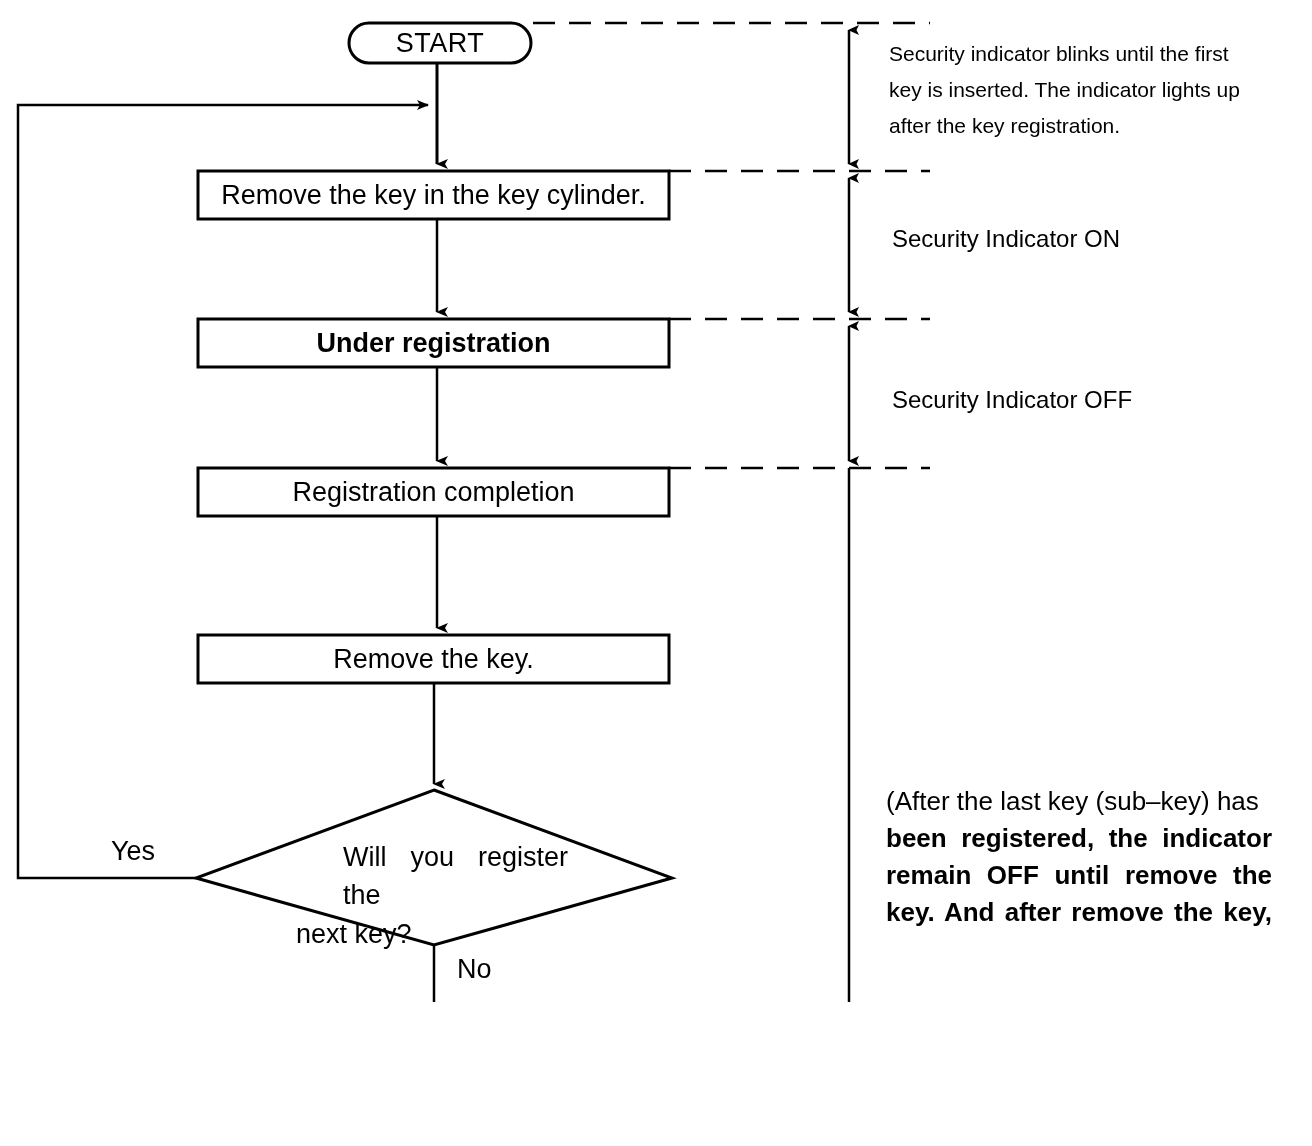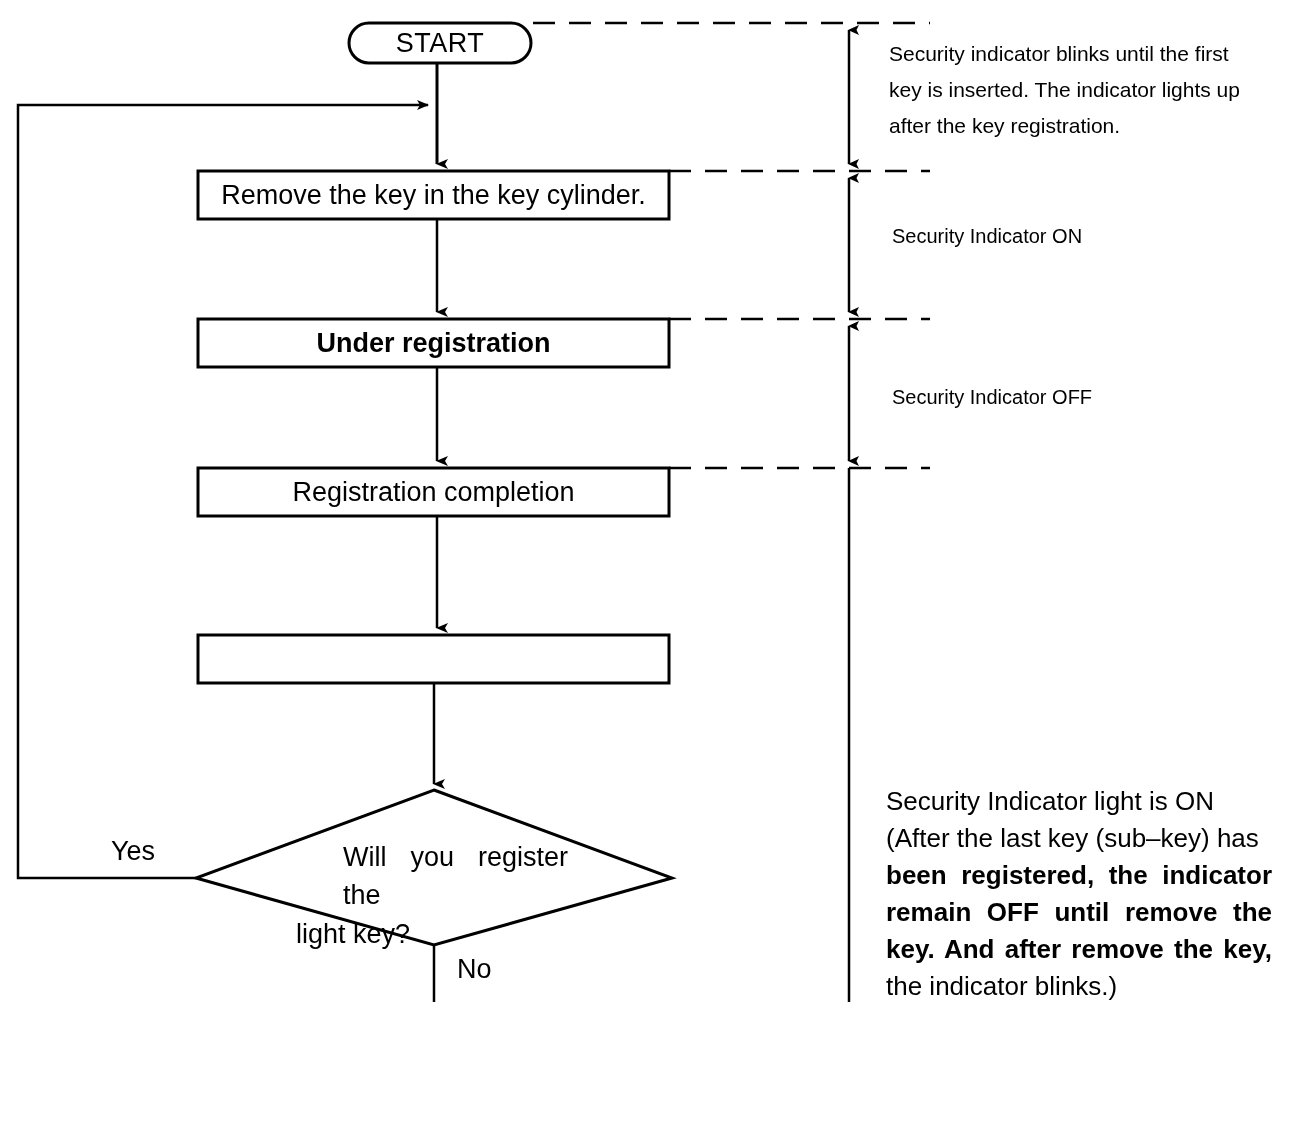--- a/index.html
+++ b/index.html
@@ -89,21 +89,21 @@
   .diamond-text .l2 { display: block; }
 
   .note-top {
     position: absolute;
     font-size: 21px;
     line-height: 1.72;
     color: #000000;
   }
   .note-mid {
     position: absolute;
-    font-size: 20px;
+    font-size: 24px;
     color: #000000;
     white-space: nowrap;
   }
   .note-bottom {
     position: absolute;
     font-size: 26px;
     line-height: 1.42;
     color: #000000;
     text-align: justify;
     text-align-last: left;
@@ -166,44 +166,43 @@
   </svg>
 
   <div class="txt term-label" style="left:349px; top:30px; width:182px;">START</div>
 
   <div class="txt node-label" style="left:198px; top:182px; width:471px;">Remove the key in the key cylinder.</div>
 
   <div class="txt node-label" style="left:198px; top:330px; width:471px;font-weight:bold;">Under registration</div>
 
   <div class="txt node-label" style="left:198px; top:479px; width:471px;">Registration completion</div>
 
+  <div class="txt node-label" style="left:198px; top:646px; width:471px;">Remove the key.</div>
 
   <div class="diamond-text" style="left:296px; top:838px; width:272px;">
     <span class="l1">Will you register the</span>
-    <span class="l2">light key?</span>
+    <span class="l2">next key?</span>
   </div>
 
   <div class="txt term-label" style="left:344px; top:1077px; width:183px;">END</div>
 
   <div class="txt branch-label" style="left:111px; top:838px;">Yes</div>
 
   <div class="txt branch-label" style="left:457px; top:956px;">No</div>
 
   <div class="note-top" style="left:889px; top:36px; width:400px;">
     <div>Security indicator blinks until the first</div>
     <div>key is inserted. The indicator lights up</div>
     <div>after the key registration.</div>
   </div>
 
   <div class="note-mid" style="left:892px; top:225px;">Security Indicator ON</div>
 
   <div class="note-mid" style="left:892px; top:386px;">Security Indicator OFF</div>
 
   <div class="note-bottom" style="left:886px; top:783px; width:386px;">
-    <span>Security Indicator light is ON</span>
     <span>(After the last key (sub–key) has</span>
     <span class="j">been registered, the indicator</span>
     <span class="j">remain OFF until remove the</span>
     <span class="j">key. And after remove the key,</span>
-    <span>the indicator blinks.)</span>
   </div>
 
 </div>
 
 </body></html>

